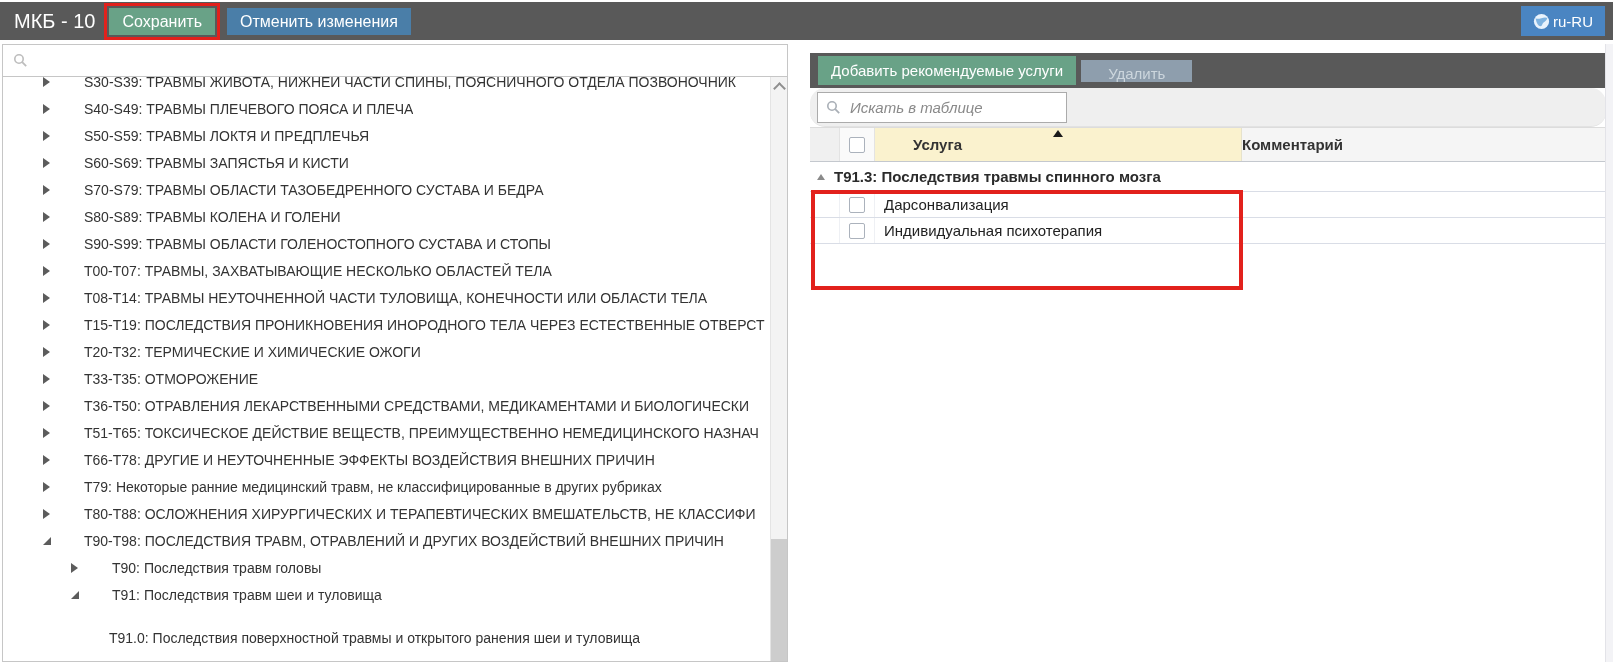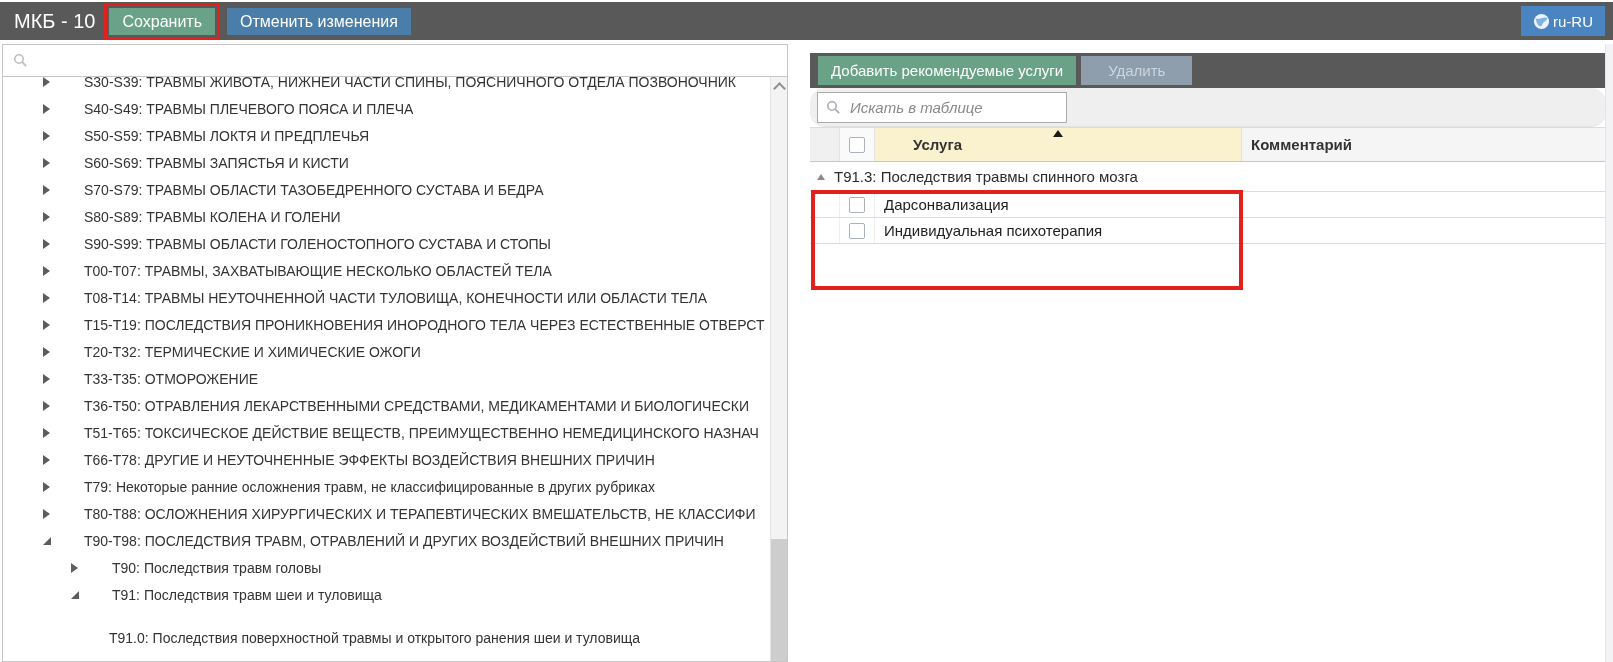--- a/index.html
+++ b/index.html
@@ -42,47 +42,47 @@
   .vscroll{position:absolute;top:32px;right:0;bottom:0;width:16px;background:#f3f3f3;border-left:1px solid #e4e4e4;}
   .chev-up{width:7px;height:7px;border-left:2px solid #8f8f8f;border-top:2px solid #8f8f8f;
       transform:rotate(45deg);margin:7px auto 0;}
   .vthumb{position:absolute;bottom:0;left:0;right:0;height:122px;background:#cdcdcd;}
 
   
   .right-panel{position:absolute;left:810px;top:44px;width:796px;bottom:0;background:#fff;}
   .rp-toolbar{position:absolute;top:9px;left:0;right:0;height:35px;background:var(--dark);
       display:flex;align-items:center;padding-left:8px;gap:5px;}
   .btn-add{background:var(--green);font-size:15px;height:29px;}
-  .btn-del{background:var(--disabled);color:var(--disabledText);font-size:15px;height:29px;padding:4px 27px;cursor:default;}
+  .btn-del{background:var(--disabled);color:var(--disabledText);font-size:15px;height:22px;padding:4px 27px;cursor:default;}
   .rp-searchbar{position:absolute;top:44px;left:0;right:0;height:39px;background:#efefef;
       display:flex;align-items:center;padding-left:7px;box-sizing:border-box;border-bottom:1px solid #e2e2e2;border-radius:15px;}
   .table-search-wrap{position:relative;width:248px;height:29px;background:#fff;border:1px solid #ababab;
       display:flex;align-items:center;}
   .table-search-wrap svg{margin-left:8px;}
   .table-search-input{border:none;outline:none;flex:1;height:24px;font-size:15px;font-family:inherit;
       padding-left:9px;font-style:italic;color:#555;}
   .table-search-input::placeholder{color:#8a8a8a;font-style:italic;}
 
   
   .svc-table{position:absolute;top:83px;left:0;right:0;}
   .thead{display:flex;height:35px;border-top:1px solid #dcdcdc;border-bottom:1px solid #c4c8ce;box-sizing:border-box;}
   .th{display:flex;align-items:center;font-weight:bold;font-size:15px;color:#333;box-sizing:border-box;}
   .c0{width:30px;flex:0 0 30px;}
   .c1{width:35px;flex:0 0 35px;justify-content:center;}
   .c2{width:367px;flex:0 0 367px;padding-left:9px;position:relative;}
-  .c3{flex:1;padding-left:9px;}
+  .c3{flex:1;}
   .th.c0{background:#f0f0f0;border-right:1px solid #e3e3e3;}
   .th.c1{background:#fafafa;border-right:1px solid #e3e3e3;}
   .th.c2{background:var(--yellow);border-right:1px solid #e6e2cc;padding-left:38px;}
   .th.c3{background:#f5f5f5;}
   .sort-arrow{position:absolute;top:2px;left:50%;margin-left:-5px;width:0;height:0;
       border-left:5px solid transparent;border-right:5px solid transparent;border-bottom:7px solid #1a1a1a;}
   .checkbox{width:16px;height:16px;background:#fff;border:1px solid #abb2bc;border-radius:2px;box-sizing:border-box;}
   .group-row{display:flex;align-items:center;height:30px;border-bottom:1px solid var(--rowBorder);
-      padding-left:7px;gap:9px;font-weight:normal;font-size:15px;color:#2b2b2b;box-sizing:border-box;}
+      padding-left:7px;gap:9px;font-weight:bold;font-size:15px;color:#2b2b2b;box-sizing:border-box;}
   .tri-up{width:0;height:0;border-left:4px solid transparent;border-right:4px solid transparent;
       border-bottom:6px solid #8a8a8a;}
   .data-row{display:flex;border-bottom:1px solid var(--rowBorder);box-sizing:border-box;align-items:stretch;}
   .td{display:flex;align-items:center;font-size:15px;color:#222;box-sizing:border-box;}
   .td.c0{border-right:1px solid #eef0f4;}
   .td.c1{border-right:1px solid #eef0f4;}
   .td.c2{border-right:3px solid #0f172a;padding-top:3px;padding-bottom:3px;line-height:19px;}
   .td.c2 .cell-text{display:block;}
   .row-h{min-height:26px;}
 
@@ -212,21 +212,21 @@
           <div class="tree-row l1">
             <span class="exp">
               <span class="tri-collapsed"></span>
             </span>
             <span class="tree-label">T66-T78: ДРУГИЕ И НЕУТОЧНЕННЫЕ ЭФФЕКТЫ ВОЗДЕЙСТВИЯ ВНЕШНИХ ПРИЧИН</span>
           </div>
           <div class="tree-row l1">
             <span class="exp">
               <span class="tri-collapsed"></span>
             </span>
-            <span class="tree-label">T79: Некоторые ранние осложнения травм, не классифицированные в других рубриках</span>
+            <span class="tree-label">T79: Некоторые ранние медицинский травм, не классифицированные в других рубриках</span>
           </div>
           <div class="tree-row l1">
             <span class="exp">
               <span class="tri-collapsed"></span>
             </span>
             <span class="tree-label">T80-T88: ОСЛОЖНЕНИЯ ХИРУРГИЧЕСКИХ И ТЕРАПЕВТИЧЕСКИХ ВМЕШАТЕЛЬСТВ, НЕ КЛАССИФИ</span>
           </div>
           <div class="tree-row l1">
             <span class="exp">
               <span class="tri-expanded"></span>

